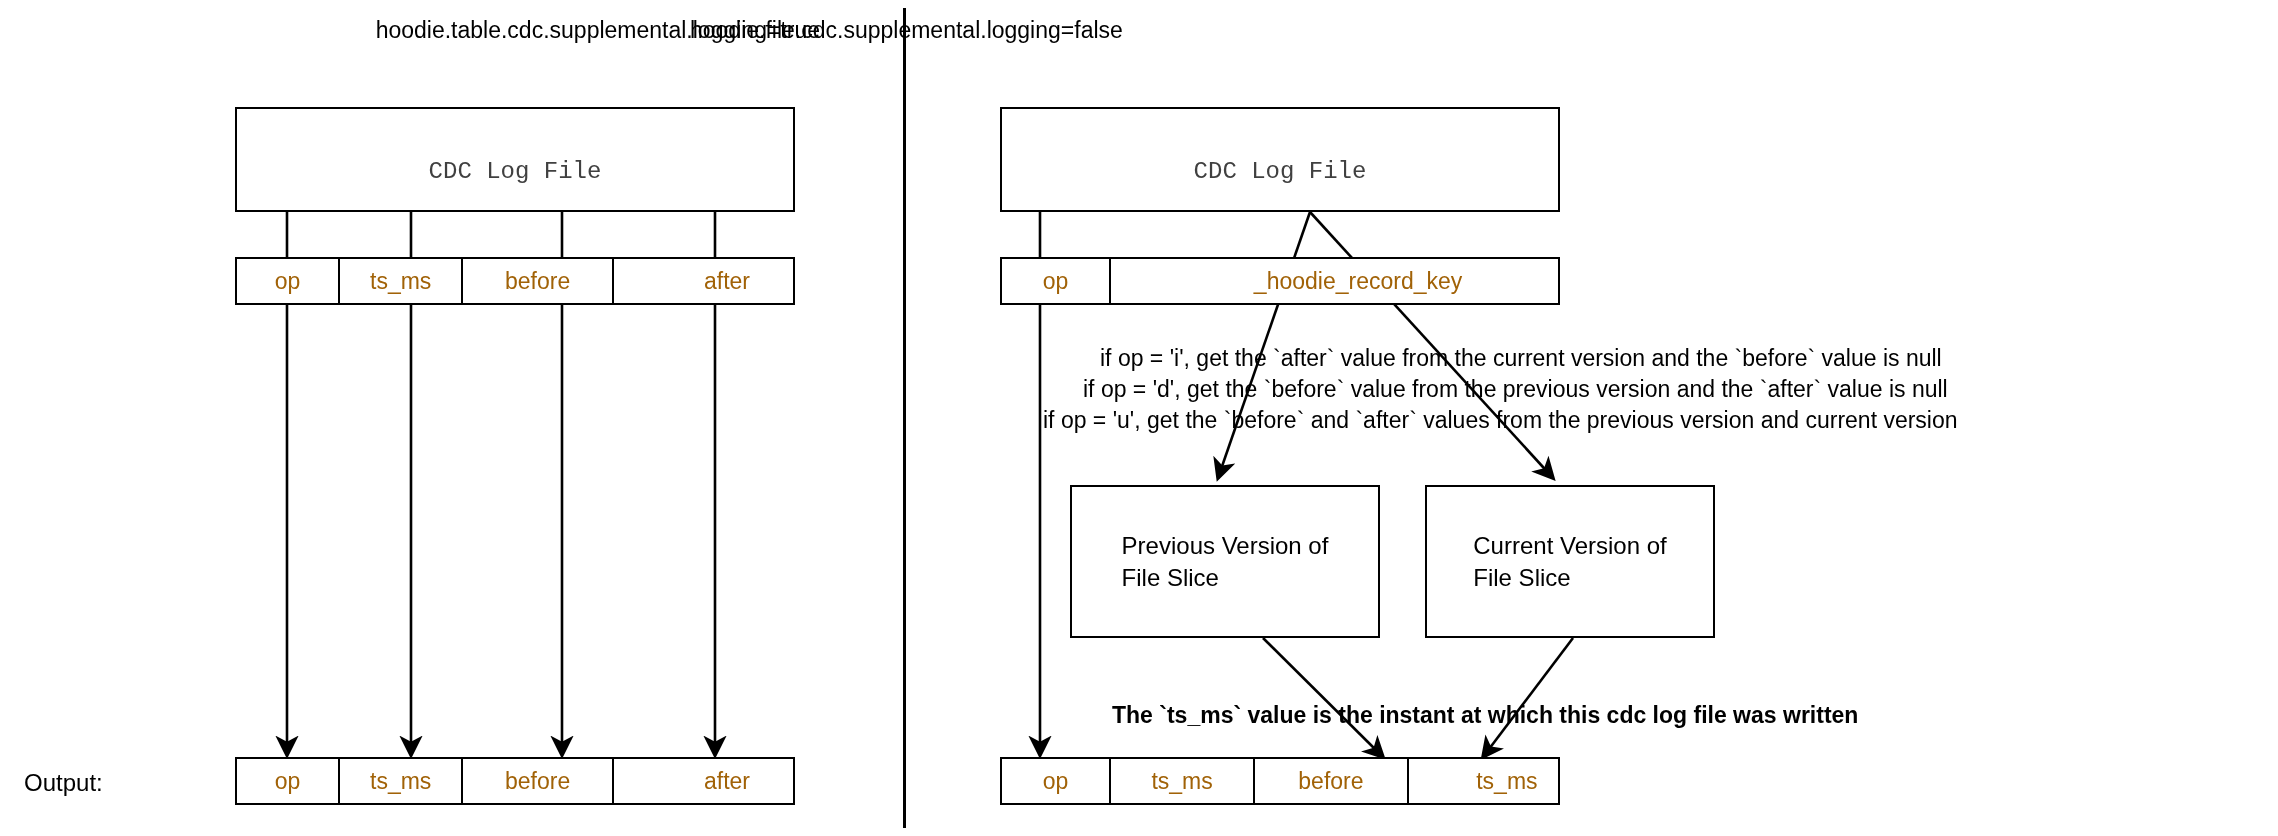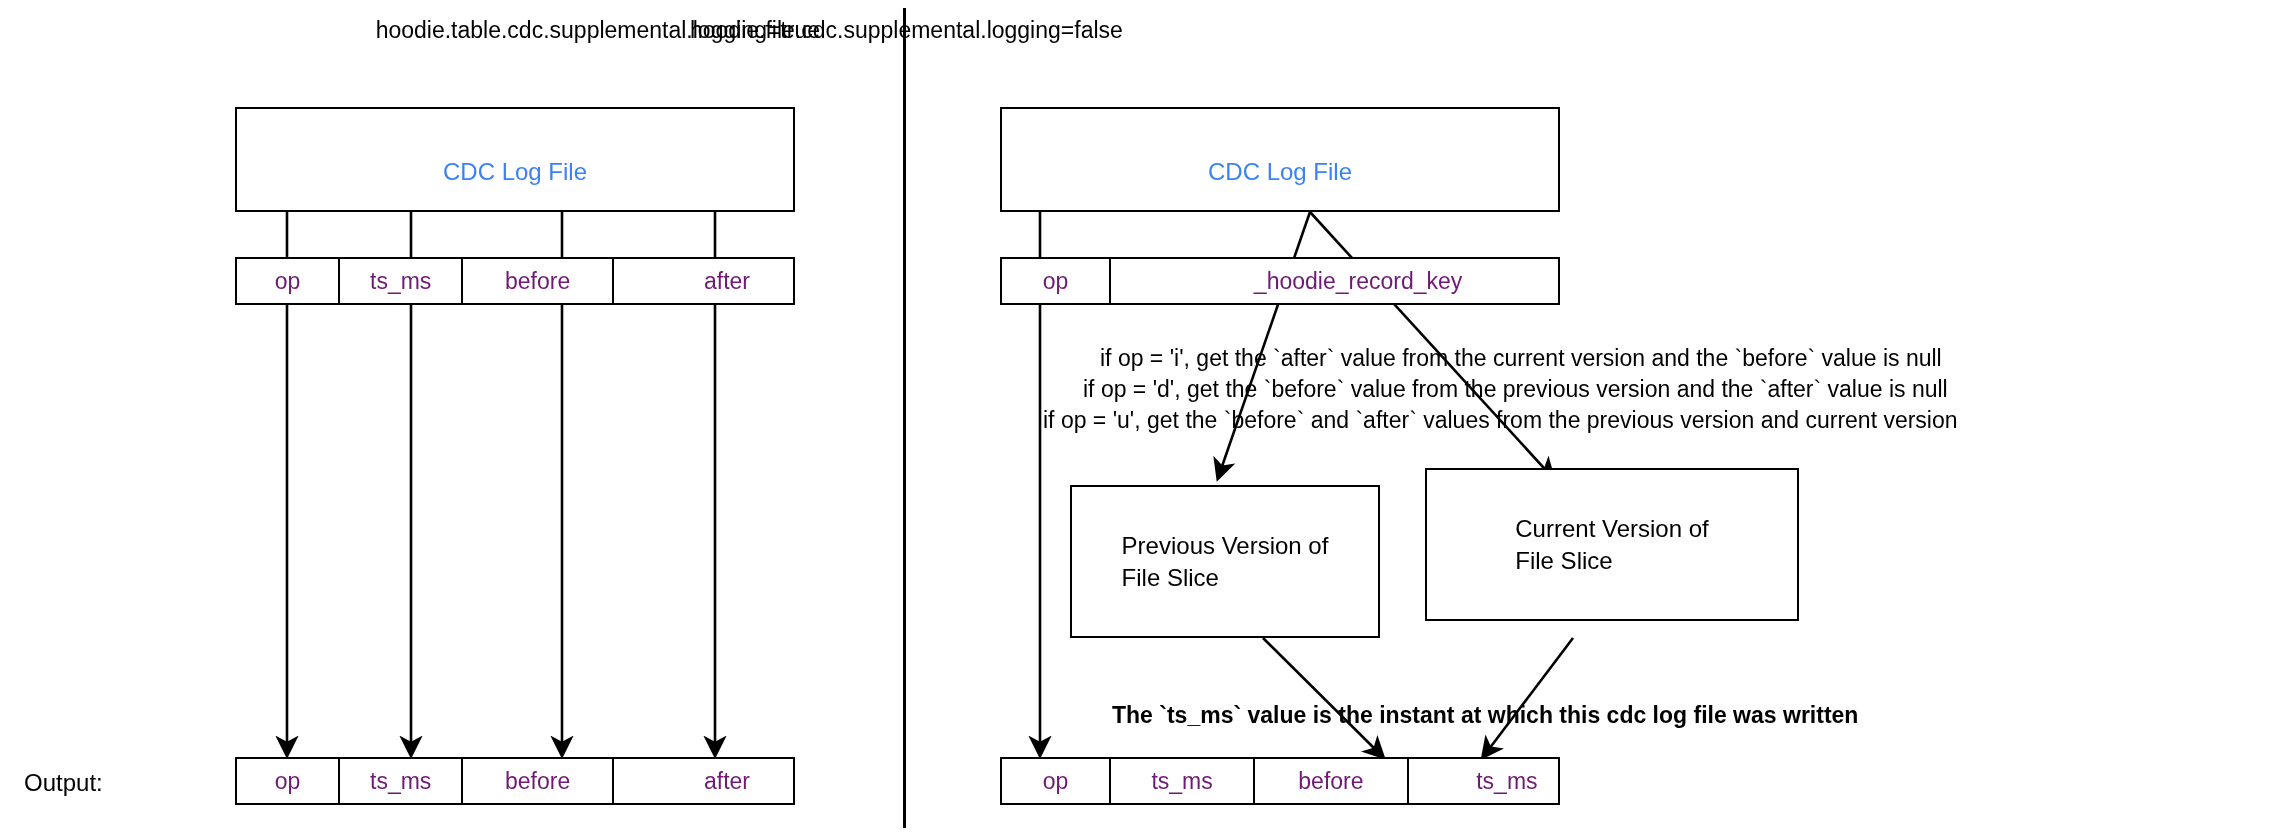--- a/index.html
+++ b/index.html
@@ -44,40 +44,41 @@
     border: 2px solid #000000;
     background: #ffffff;
   }
   .box-label {
     position: absolute;
     left: 0;
     right: 0;
     text-align: center;
     font-size: 24px;
     line-height: 30px;
-    color: #3b82f6;
+    color: #404040;
+    font-family: Liberation Mono, monospace;
   }
 
   
   .cellrow {
     position: absolute;
     display: flex;
     box-sizing: border-box;
     border: 2px solid #000000;
     background: #ffffff;
   }
   .cellrow .cell {
     box-sizing: border-box;
     border-right: 2px solid #000000;
     display: flex;
     align-items: center;
     justify-content: center;
     font-size: 23px;
     line-height: 28px;
-    color: #701a75;
+    color: #a16207;
     white-space: nowrap;
     overflow: hidden;
   }
   .cellrow .cell:last-child { border-right: none; padding-left: 47px; }
 
   
   .slice-box {
     position: absolute;
     box-sizing: border-box;
     border: 2px solid #000000;
@@ -188,21 +189,21 @@
   <div class="note" style="left:1083px; top:374px;">if op = 'd', get the `before` value from the previous version  and the `after` value is null</div>
   <div class="note" style="left:1043px; top:405px;">if op = 'u', get the `before` and `after` values from the previous version and current version</div>
 
   <div class="slice-box" style="left:1070px; top:485px; width:310px; height:153px;">
     <span>
       <span>Previous Version of</span><br>
       <span>File Slice</span>
     </span>
   </div>
 
-  <div class="slice-box" style="left:1425px; top:468px; width:374px; height:153px;">
+  <div class="slice-box" style="left:1425px; top:485px; width:290px; height:153px;">
     <span>
       <span>Current Version of</span><br>
       <span>File Slice</span>
     </span>
   </div>
 
   <div class="note" style="left:1112px; top:700px;font-weight:bold;">The `ts_ms` value is the instant at which this cdc log file was written</div>
 
   <div class="cellrow" style="left:1000px; top:757px; width:560px; height:48px;">
     <div class="cell" style="width:110px;">op</div>

